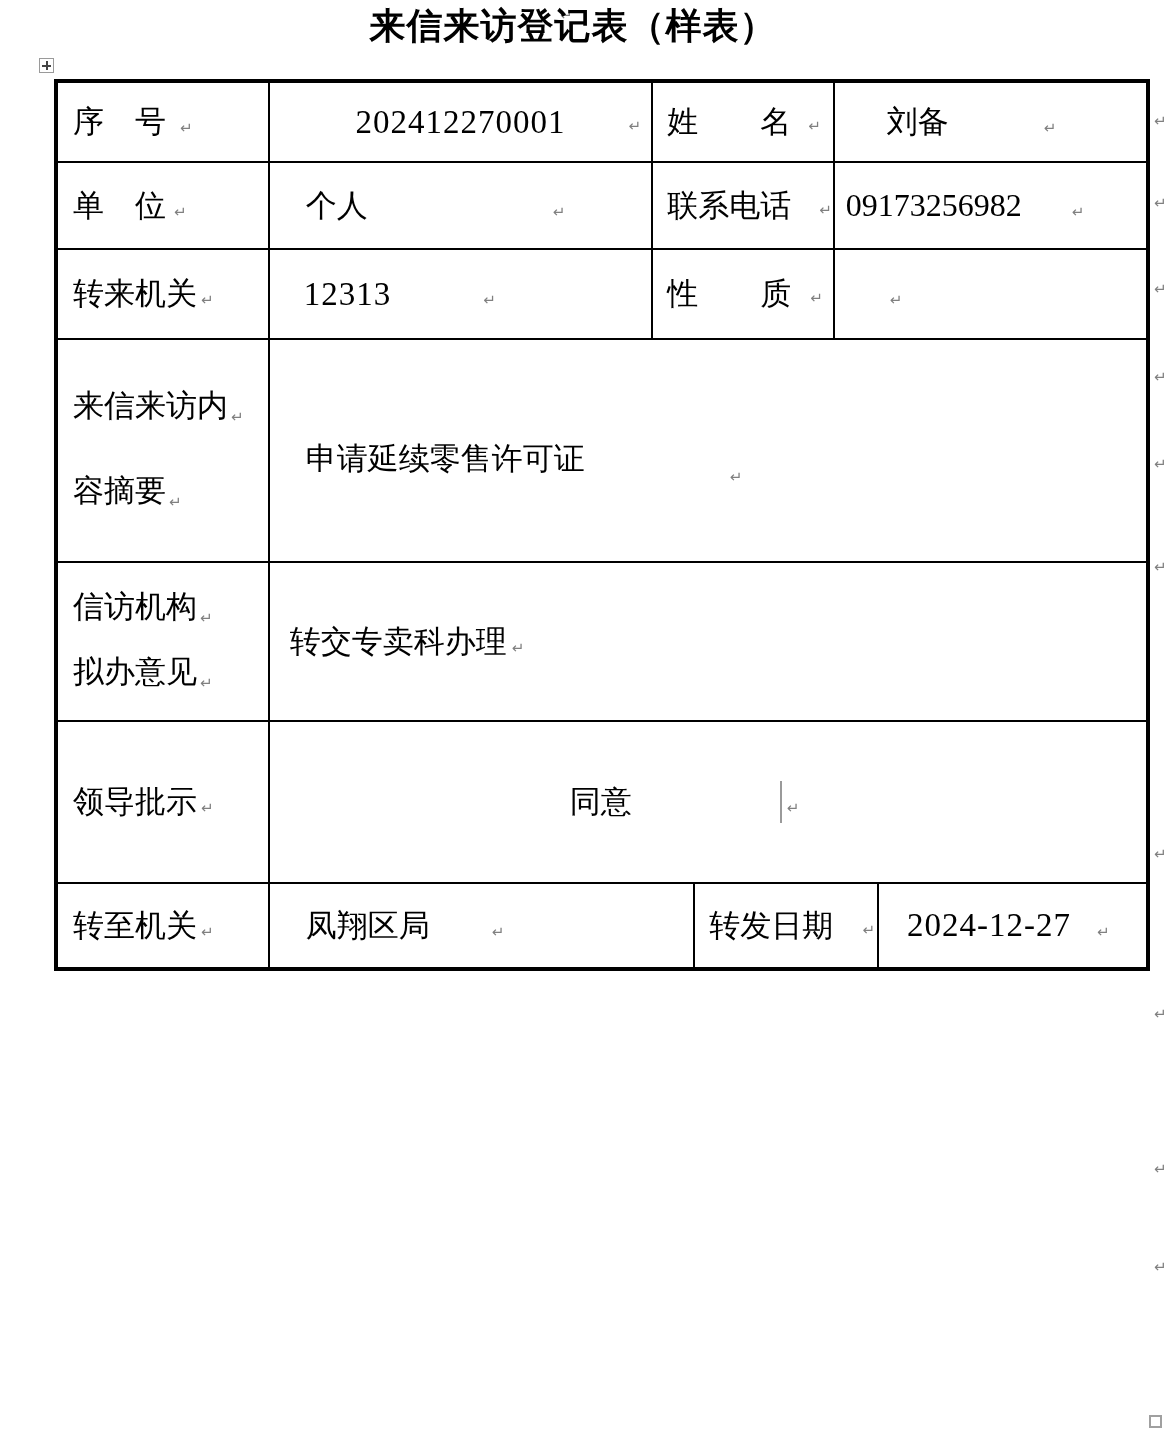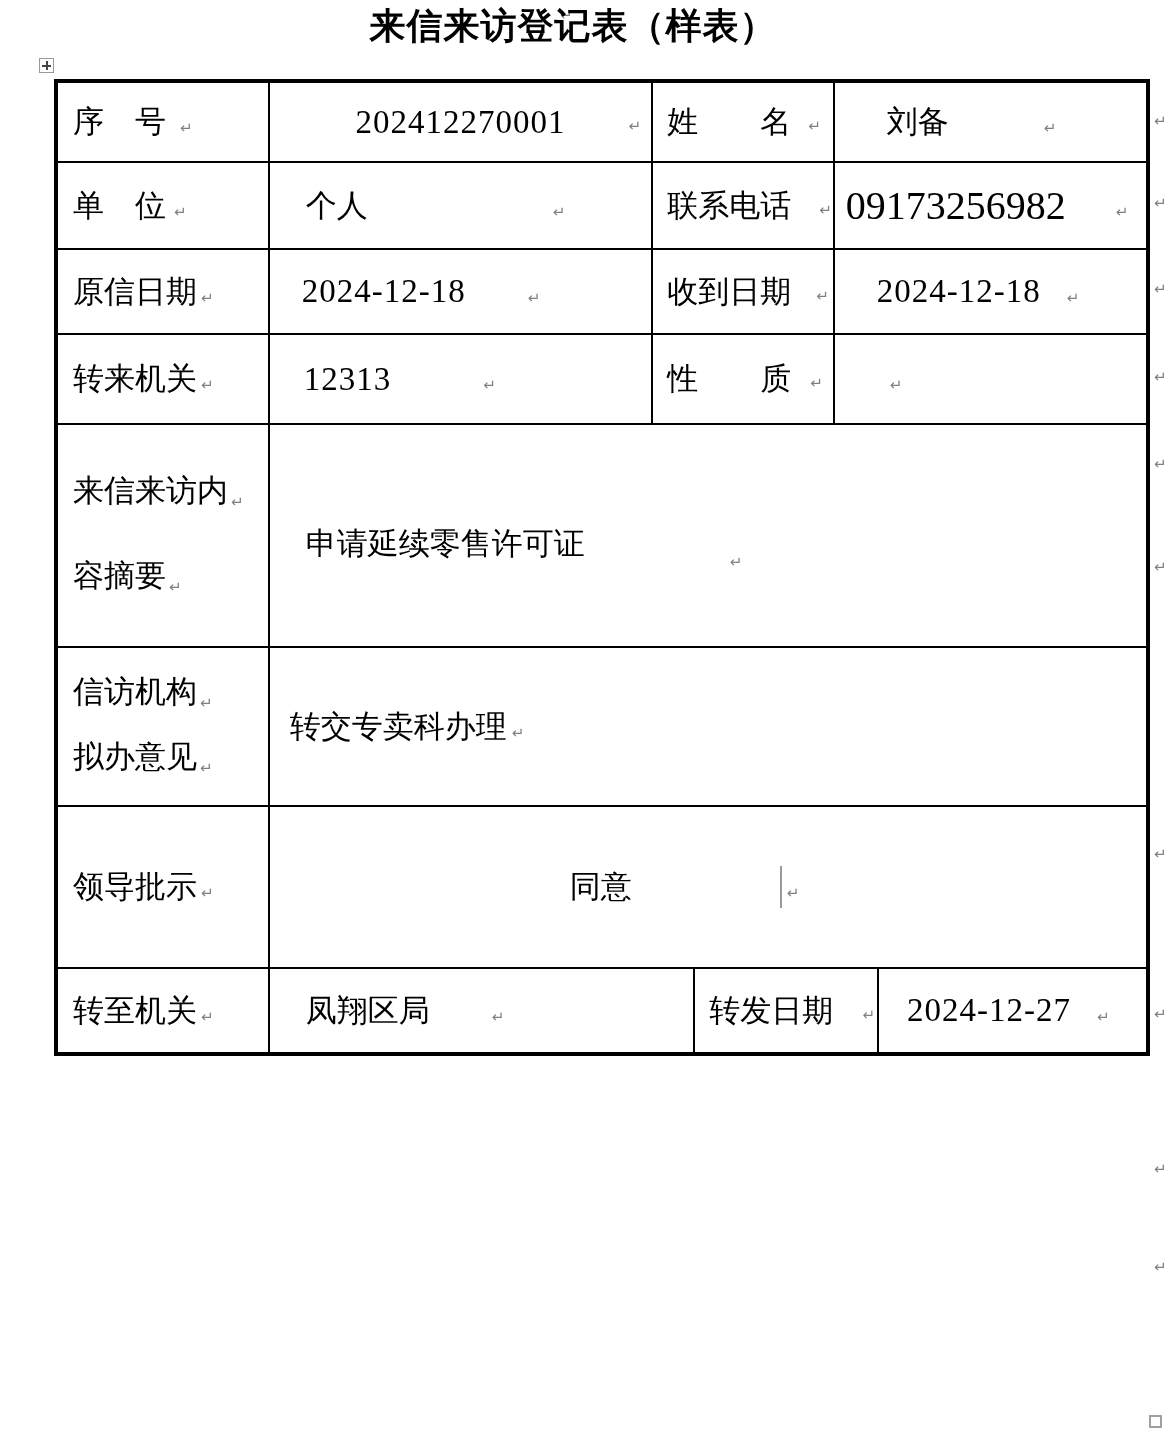--- a/index.html
+++ b/index.html
@@ -27,21 +27,21 @@
   }
   .cw{position:relative;display:flex;align-items:center;width:100%;height:100%;box-sizing:border-box;}
   .cw.top{align-items:flex-end;padding-top:16px;}
   .lbl{padding-left:15px;}
   .lbl3{padding-left:14px;}
   .two-line{display:block;}
   .two-line .ln{display:block;}
   .lh80 .ln{line-height:80px;}
   .lh60 .ln{line-height:60px;}
   .num{font-size:33px;letter-spacing:1px;}
-  .phone{font-size:40px;}
+  .phone{font-size:32px;}
   .center-text{justify-content:center;}
   
   .m{
     font-family:"DejaVu Sans",sans-serif;font-size:15px;color:#808080;
     position:relative;top:6px;flex:none;
   }
   .mabs{position:absolute;top:50%;transform:translateY(-30%);}
   .rowend{
     position:absolute;left:1154px;
     font-family:"DejaVu Sans",sans-serif;font-size:15px;color:#808080;
@@ -139,46 +139,20 @@
           </div>
     </td>
     <td colspan="2">
       <div class="cw" style="padding-left:11px">
             <span class="phone">09173256982</span>
             <span class="m" style="margin-left:50px">↵</span>
           </div>
     </td>
   </tr>
 
-  <tr style="height:85px">
-    <td>
-      <div class="cw lbl">
-            <span>原信日期</span>
-            <span class="m" style="margin-left:4px">↵</span>
-          </div>
-    </td>
-    <td>
-      <div class="cw" style="padding-left:32px">
-            <span class="num">2024-12-18</span>
-            <span class="m" style="margin-left:62px">↵</span>
-          </div>
-    </td>
-    <td colspan="2">
-      <div class="cw lbl3">
-            <span>收到日期</span>
-            <span class="m mabs" style="right:4px">↵</span>
-          </div>
-    </td>
-    <td colspan="2">
-      <div class="cw" style="padding-left:42px">
-            <span class="num">2024-12-18</span>
-            <span class="m" style="margin-left:26px">↵</span>
-          </div>
-    </td>
-  </tr>
 
   <tr style="height:90px">
     <td>
       <div class="cw lbl">
             <span>转来机关</span>
             <span class="m" style="margin-left:4px">↵</span>
           </div>
     </td>
     <td>
       <div class="cw" style="padding-left:34px">

